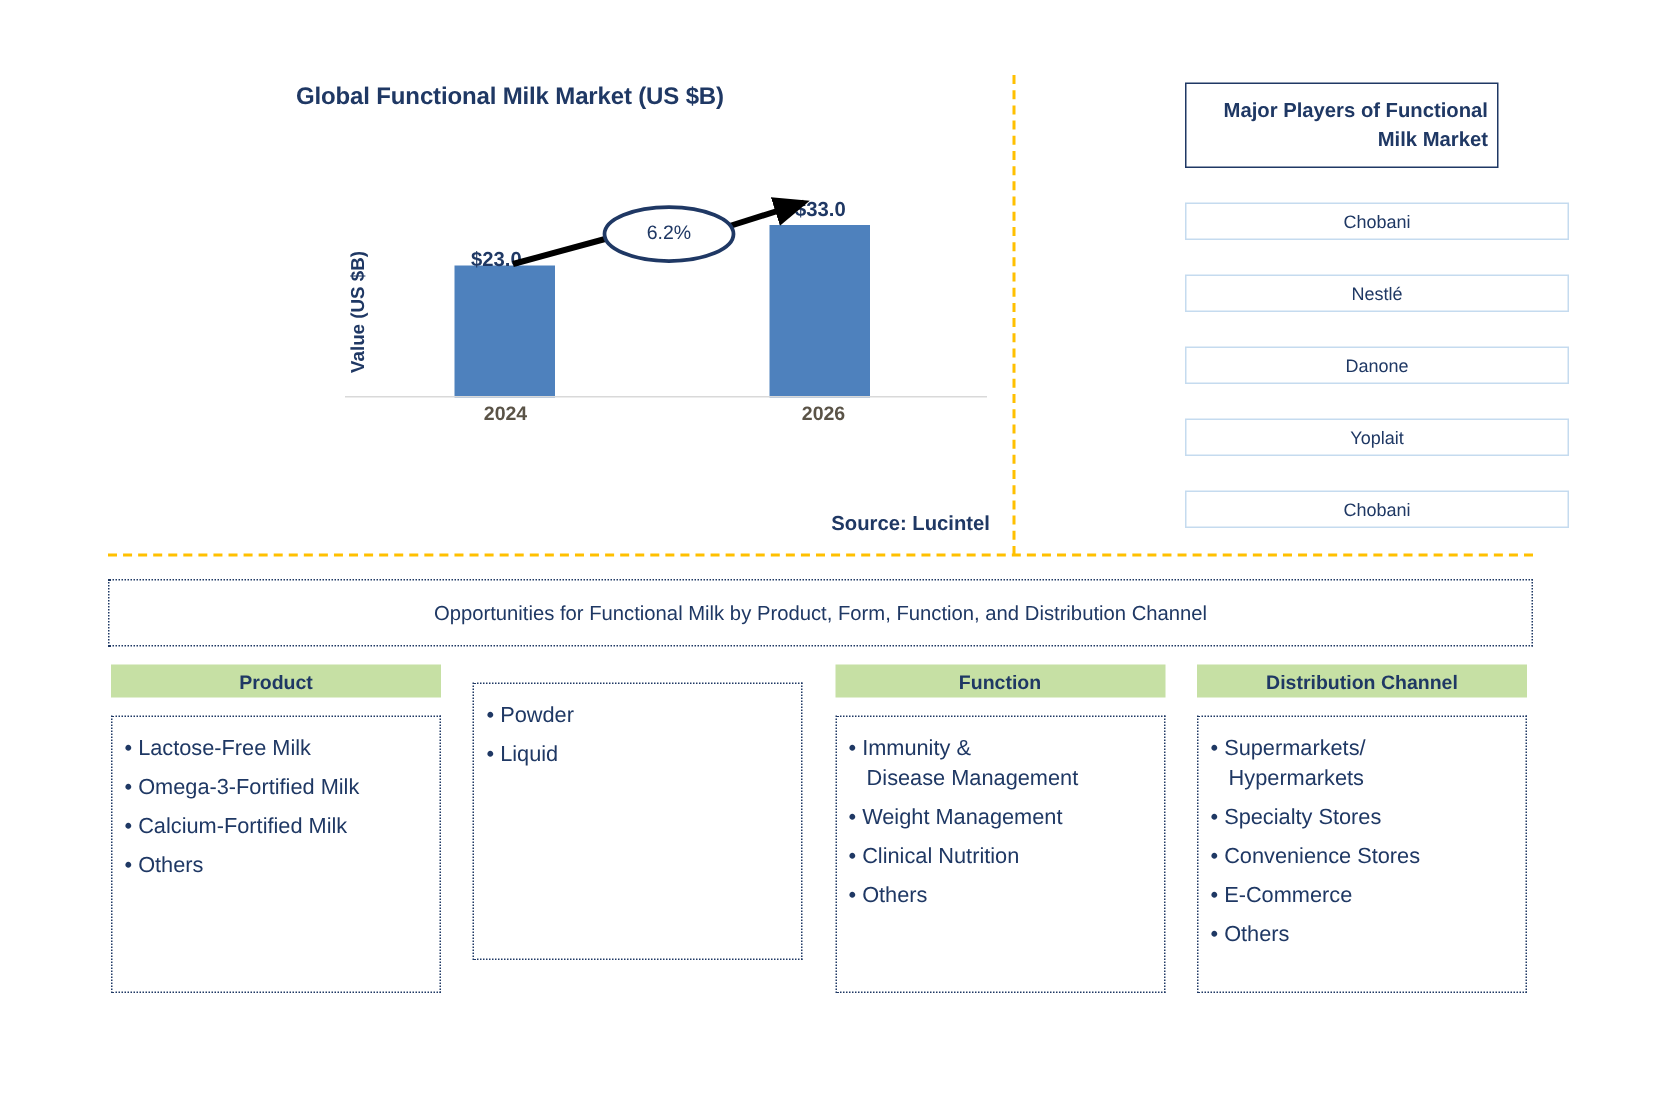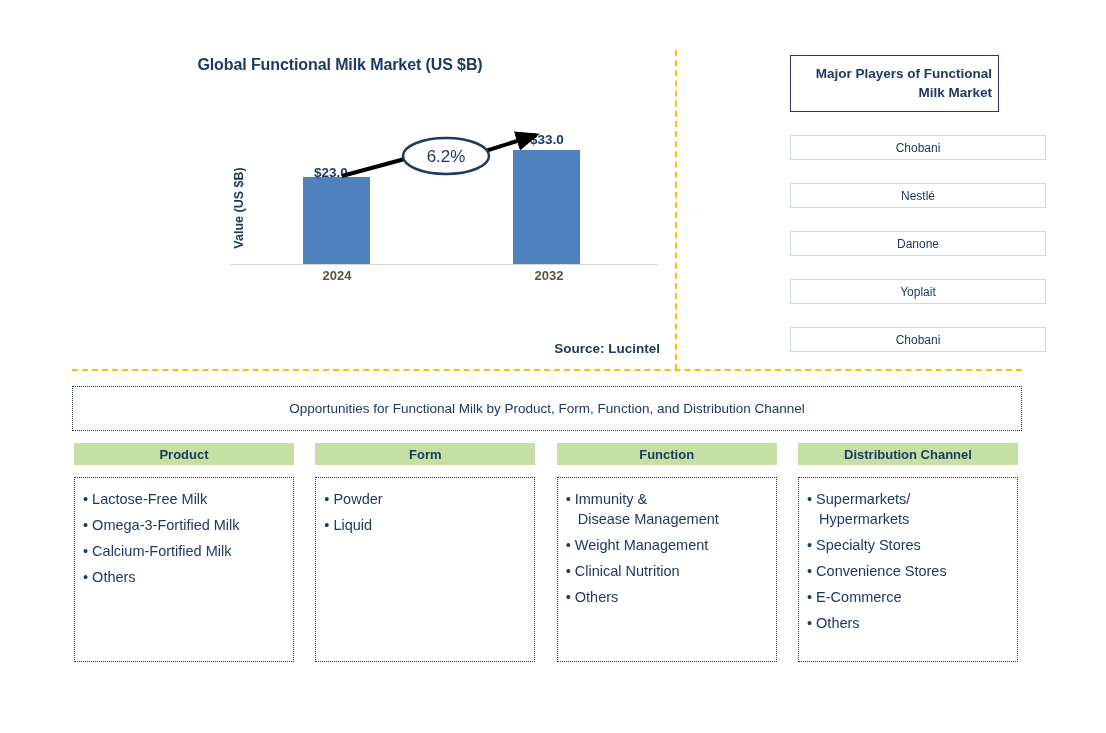--- a/index.html
+++ b/index.html
@@ -141,21 +141,21 @@
     top: 128px;
     width: 210px;
     height: 62px;
   }
   #cagr-label {
     position: absolute;
     left: 404px;
     top: 147px;
     width: 84px;
     text-align: center;
-    font-size: 17px;
+    font-size: 13px;
     color: #1F3864;
   }
 
   #source-text {
     position: absolute;
     left: 380px;
     top: 341px;
     width: 280px;
     text-align: right;
     font-size: 13.5px;
@@ -279,21 +279,21 @@
       <div class="bar" id="bar-2024"></div>
       <div class="bar" id="bar-2030"></div>
     </div>
 
     <div id="x-axis-line"></div>
 
     <div class="bar-value" id="bar-value-2024">$23.0</div>
     <div class="bar-value" id="bar-value-2030">$33.0</div>
 
     <div class="x-tick" id="x-tick-2024">2024</div>
-    <div class="x-tick" id="x-tick-2030">2032</div>
+    <div class="x-tick" id="x-tick-2030">2026</div>
 
     <svg id="cagr-svg" viewBox="0 0 210 62" xmlns="http://www.w3.org/2000/svg">
       <defs>
         <marker id="arrowhead" markerWidth="6" markerHeight="5" refX="5" refY="2.5" orient="auto">
           <polygon points="0 0, 6 2.5, 0 5" fill="#000000"></polygon>
         </marker>
       </defs>
       <line x1="2" y1="48" x2="72" y2="29" stroke="#000000" stroke-width="4" stroke-linecap="butt"></line>
       <line x1="136" y1="26" x2="196" y2="7" stroke="#000000" stroke-width="4" marker-end="url(#arrowhead)"></line>
       <ellipse cx="106" cy="28" rx="43" ry="18" fill="#ffffff" stroke="#1F3864" stroke-width="2.5"></ellipse>
@@ -337,21 +337,20 @@
       <div class="column-header">Product</div>
       <div class="column-body">
         <div class="bullet-item"><div>• Lactose-Free Milk</div></div>
         <div class="bullet-item"><div>• Omega-3-Fortified Milk</div></div>
         <div class="bullet-item"><div>• Calcium-Fortified Milk</div></div>
         <div class="bullet-item"><div>• Others</div></div>
       </div>
     </div>
 
     <div class="column">
-      <div class="column-header">Form</div>
       <div class="column-body">
         <div class="bullet-item"><div>• Powder</div></div>
         <div class="bullet-item"><div>• Liquid</div></div>
       </div>
     </div>
 
     <div class="column">
       <div class="column-header">Function</div>
       <div class="column-body">
         <div class="bullet-item"><div>• Immunity &amp;</div><div>&nbsp;&nbsp;&nbsp;Disease Management</div></div>

